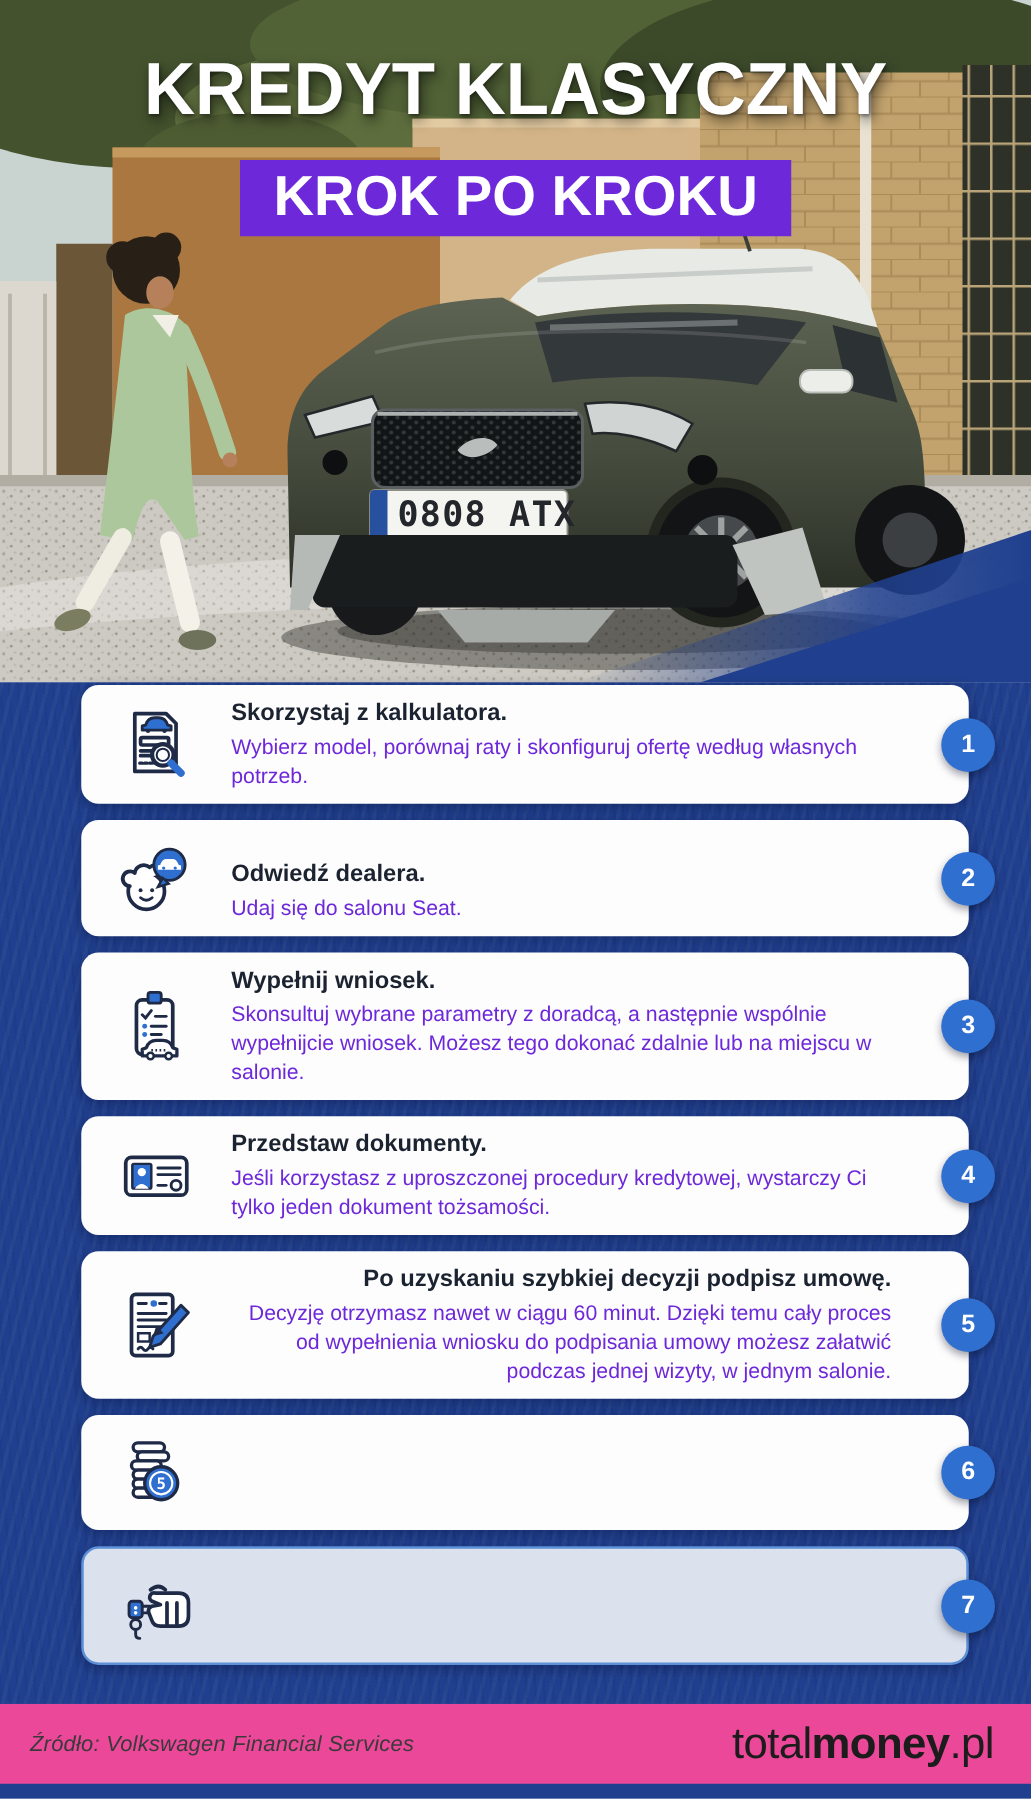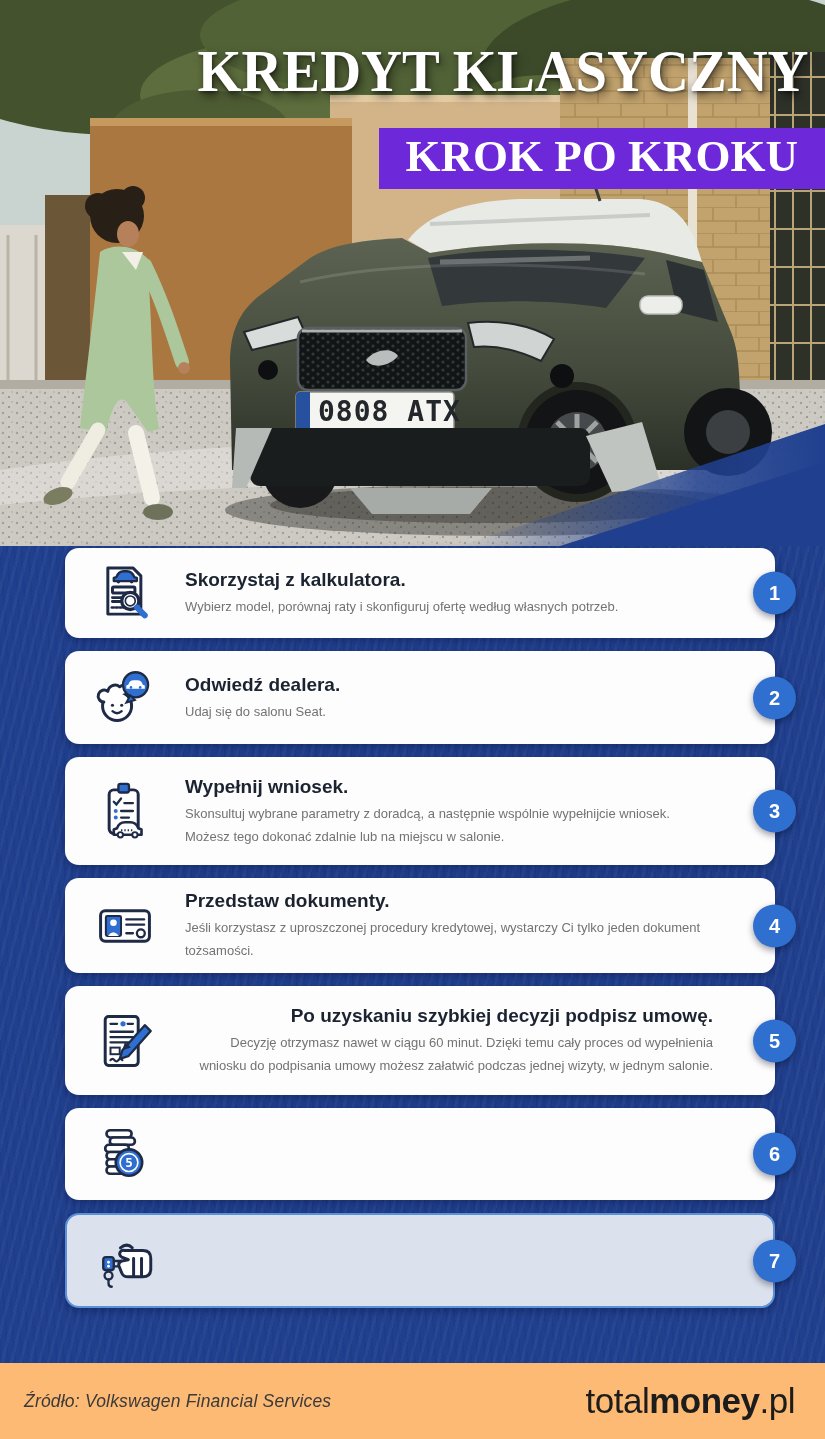--- a/index.html
+++ b/index.html
@@ -3,21 +3,21 @@
 <meta charset="utf-8">
 <style>
   * { box-sizing: border-box; margin: 0; padding: 0; }
   html,body { width: 825px; }
   body { font-family: "Liberation Sans", sans-serif; }
   .page { position: relative; width: 825px; height: 1439px; overflow: hidden; background: #20408f; }
 
   
   .hero { position: relative; width: 825px; height: 546px; background: #c9d4d0; }
   .hero svg.scene { position: absolute; inset: 0; display: block; }
-  .title-block { position: absolute; top: 42px; left: 0; width: 100%; text-align: right; z-index: 5; font-family: Liberation Serif, serif; }
+  .title-block { position: absolute; top: 42px; left: 0; width: 100%; text-align: center; z-index: 5; }
   .title-main {
     font-size: 59px; font-weight: bold; color: #ffffff; letter-spacing: 0px; line-height: 1.0;
     transform: scaleX(.96); transform-origin: center;
     text-shadow: 3px 5px 10px rgba(0,0,0,.55), 1px 2px 3px rgba(0,0,0,.4);
   }
   .title-sub {
     display: inline-block; margin-top: 9px; background: #6d28d9; color: #ffffff;
     font-size: 45px; font-weight: bold; line-height: 1.05; padding: 5px 27px 9px;
     letter-spacing: 0px;
   }
@@ -32,42 +32,42 @@
     padding-top: 2px;
   }
   .card {
     position: relative; width: 710px; margin: 0 0 13px 65px;
     background: #fdfdfe; border-radius: 14px;
     display: flex; align-items: center;
     padding: 11px 62px 11px 27px;
     box-shadow: 0 3px 10px rgba(0,10,40,.35);
   }
   .card.c1 { min-height: 90px; }
-  .card.c2 { min-height: 93px; }
+  .card.c2 { min-height: 93px; align-items: flex-end; }
   .card.c3 { min-height: 108px; }
   .card.c4 { min-height: 92px; }
   .card.c5 { min-height: 109px; text-align: right; }
   .card.c6 { min-height: 92px; }
   .card.c7 { min-height: 95px; background: #dbe2ee; border: 2px solid #5d90d6; }
   .card .icon { flex: 0 0 66px; width: 66px; margin-right: 27px; display: flex; align-items: center; justify-content: center; }
   .card .txt { flex: 1 1 auto; }
   .card h3 { font-size: 19px; font-weight: bold; color: #1b2330; margin-bottom: 3px; line-height: 24px; }
-  .card p  { font-size: 13px; color: #737373; line-height: 23px; max-width: 545px; }
+  .card p  { font-size: 17px; color: #6d28d9; line-height: 23px; max-width: 545px; }
   .badge {
     position: absolute; right: -21px; top: 50%; transform: translateY(-50%);
     width: 43px; height: 43px; border-radius: 50%; background: #2f6fd0;
     color: #fff; font-size: 20px; font-weight: bold;
     display: flex; align-items: center; justify-content: center;
     box-shadow: 0 3px 7px rgba(0,5,25,.4); z-index: 3;
   }
   .card.c7 .badge { right: -23px; }
 
   
   .footer {
-    width: 825px; height: 76px; background: #fdba74;
+    width: 825px; height: 64px; background: #ec4899;
     display: flex; align-items: center; justify-content: space-between;
     padding: 0 30px 0 24px;
   }
   .source { font-style: italic; font-size: 17.5px; color: #3a3a3a; letter-spacing: .2px; }
   .logo { font-size: 35px; color: #1c1c1c; letter-spacing: -0.5px; }
   .logo .lt { font-weight: normal; }
   .logo .lm { font-weight: bold; }
   .logo .lp { font-weight: normal; }
 
   svg text { font-family: "DejaVu Sans Mono", monospace; }

